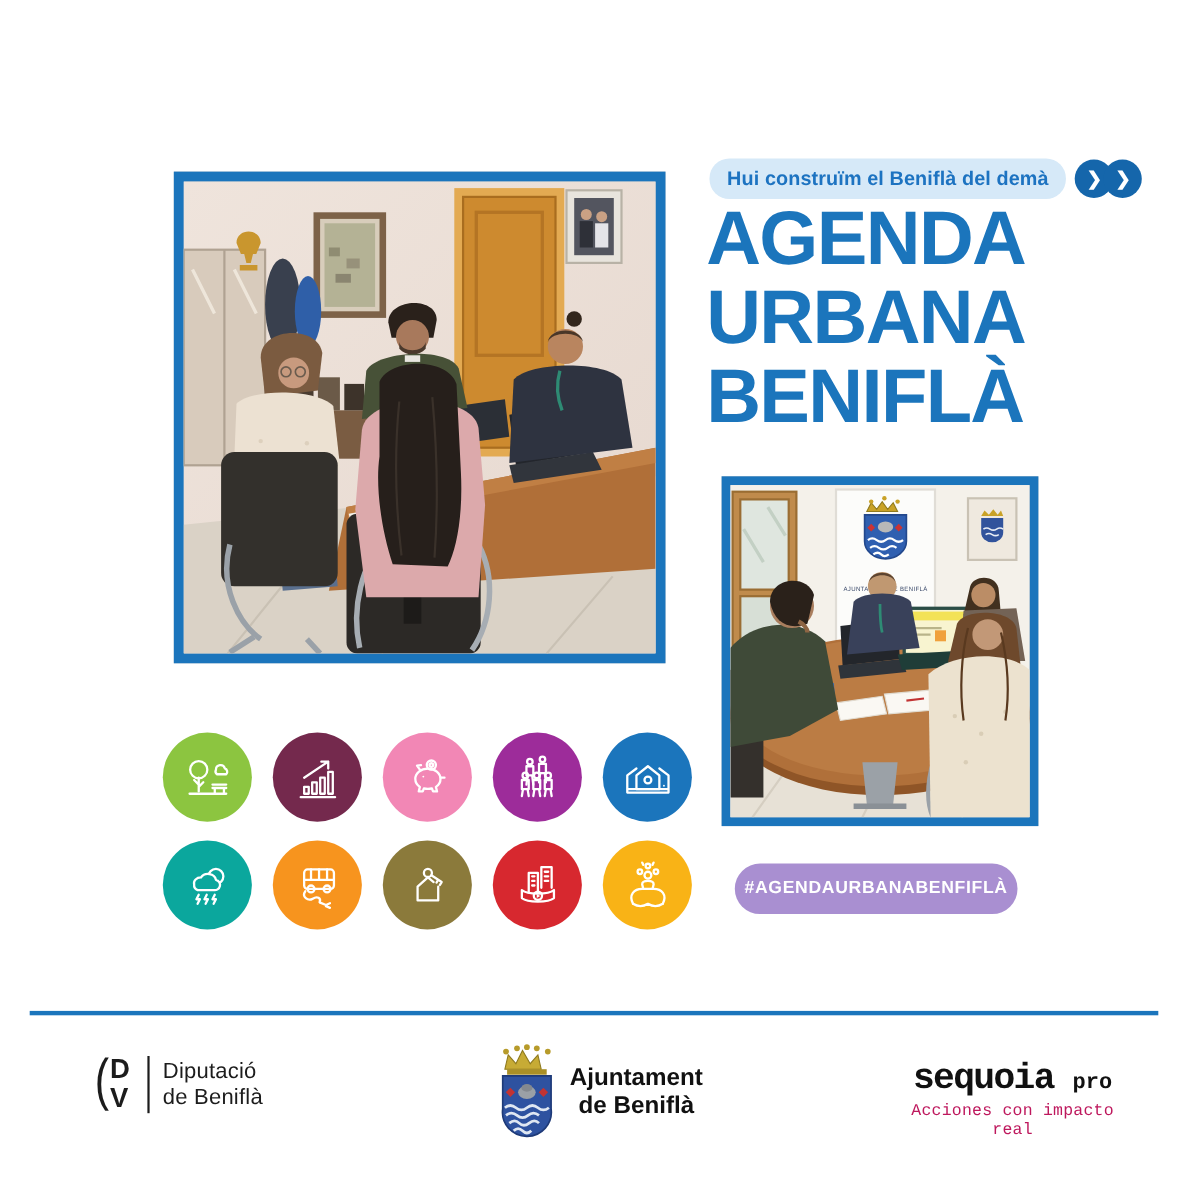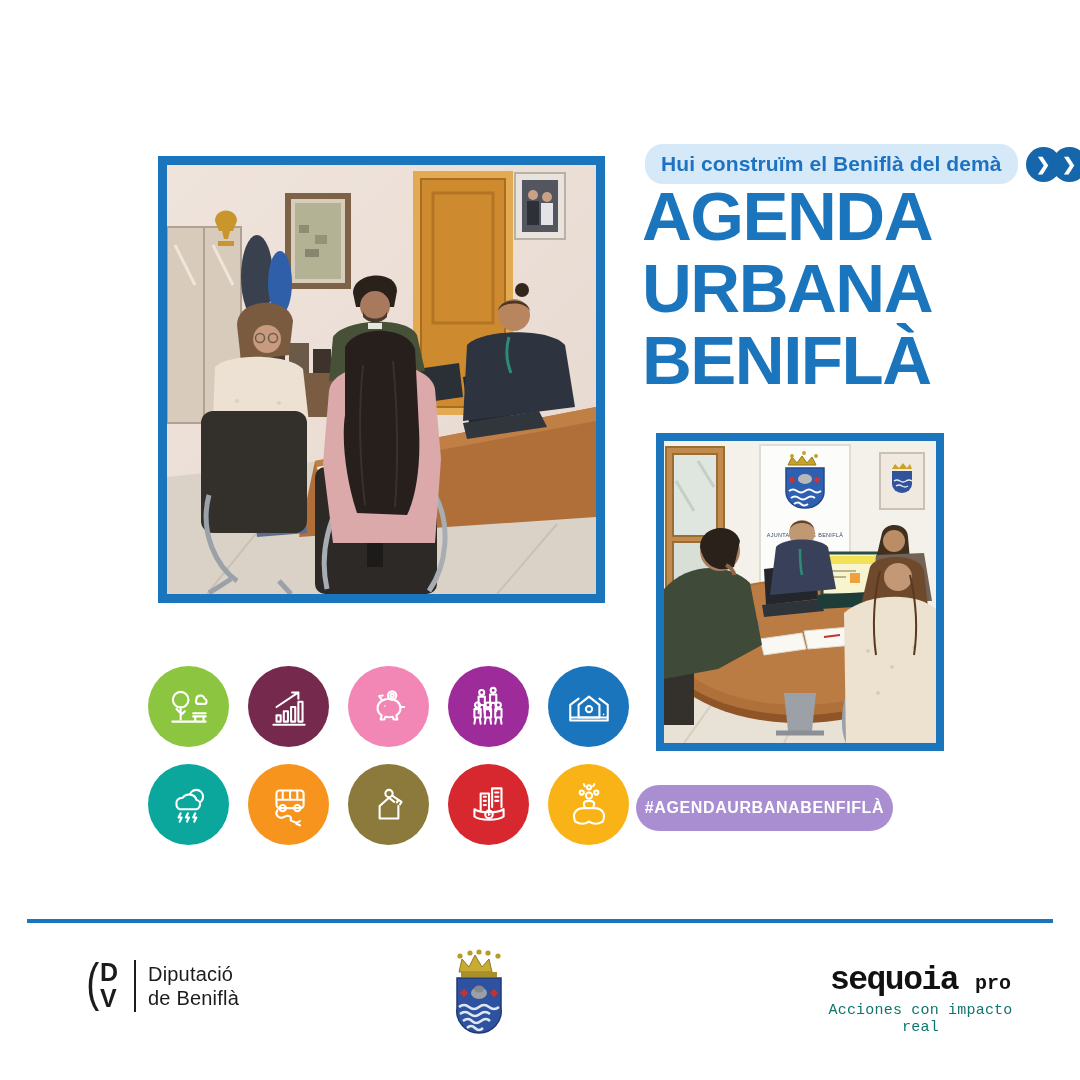--- a/index.html
+++ b/index.html
@@ -10,21 +10,21 @@
   }
   
   .photo{position:absolute;border:9px solid var(--accent-blue);background:#e9ded5;}
   .photo svg{display:block;}
   #photo1{left:158px;top:156px;width:447px;height:447px;}
   #photo2{left:656px;top:433px;width:288px;height:318px;border-width:8px;}
   
   .tag-row{position:absolute;left:645px;top:144px;display:flex;align-items:center;}
   .tag-pill{
     background:var(--pill-bg);color:var(--pill-text);
-    font-size:21px;font-weight:600;letter-spacing:.1px;
+    font-size:18px;font-weight:600;letter-spacing:.1px;
     padding:8px 16px;border-radius:18px;white-space:nowrap;
   }
   .arrows{display:flex;margin-left:8px;}
   .arrow-circle{
     width:35px;height:35px;border-radius:50%;background:var(--arrow-blue);
     color:#fff;display:flex;align-items:center;justify-content:center;
     font-size:17px;font-weight:bold;
   }
   .arrow-circle+.arrow-circle{margin-left:-9px;}
   .main-title{
@@ -36,41 +36,41 @@
   .icons{position:absolute;left:148px;top:666px;display:flex;flex-direction:column;gap:17px;}
   .icon-row{display:flex;gap:19px;}
   .icon-circle{
     width:81px;height:81px;border-radius:50%;
     display:flex;align-items:center;justify-content:center;
   }
   .icon-circle svg{width:50px;height:50px;stroke:#fff;fill:none;
     stroke-width:2;stroke-linecap:round;stroke-linejoin:round;}
   
   .hashtag{
-    position:absolute;left:636px;top:785px;width:257px;height:46px;border-radius:23px;
+    position:absolute;left:668px;top:785px;width:257px;height:46px;border-radius:23px;
     background:var(--hashtag-bg);color:#fff;font-weight:bold;font-size:16px;
     letter-spacing:.6px;display:flex;align-items:center;justify-content:center;white-space:nowrap;
   }
   
   .divider{position:absolute;left:27px;top:919px;width:1026px;height:4px;background:var(--accent-blue);}
   .footer{position:absolute;left:0;top:930px;width:1080px;height:130px;}
   .dipva{position:absolute;left:84px;top:28px;display:flex;align-items:center;color:#1c1c1c;}
   .dipva-mark{position:relative;width:46px;height:56px;}
   .dipva-paren{position:absolute;left:0;top:-6px;font-size:52px;font-weight:400;transform:scaleX(.75);color:#1c1c1c;}
   .dipva-d{position:absolute;left:16px;top:0;font-size:25px;font-weight:bold;}
   .dipva-v{position:absolute;left:16px;top:26px;font-size:25px;font-weight:bold;}
   .dipva-rule{width:2px;height:52px;background:#1c1c1c;margin:0 12px 0 4px;}
   .dipva-text{font-size:20px;line-height:24px;letter-spacing:.2px;}
   .ajuntament{position:absolute;left:452px;top:18px;display:flex;align-items:center;}
   .aj-text{margin-left:12px;text-align:center;font-size:22px;font-weight:bold;line-height:26px;color:#111;}
   .sequoia{position:absolute;left:818px;top:32px;width:205px;text-align:center;color:#111;font-family:Liberation Mono, monospace;}
   .seq-word-row{display:flex;align-items:baseline;justify-content:center;}
   .seq-word{font-size:33px;font-weight:bold;letter-spacing:-1.5px;}
   .seq-pro{font-size:20px;font-weight:bold;margin-left:17px;}
-  .seq-tagline{font-size:15px;color:#0f766e;margin-top:3px;letter-spacing:.2px;}
+  .seq-tagline{font-size:15px;color:#be185d;margin-top:3px;letter-spacing:.2px;}
 </style>
 </head>
 <body>
 
 <div class="canvas">
 
   <div class="photo" id="photo1">
     <svg viewBox="0 0 429 429" width="429" height="429">
       <defs>
         <linearGradient id="wall1" x1="0" y1="0" x2="1" y2="1">
@@ -379,20 +379,24 @@
           <circle cx="46" cy="8" r="2.6" fill="#b79b2a"></circle>
         <path d="M7 24l3-13 7 8 6-12 7 12 7-8 3 13z" fill="#c7ab35" stroke="#8f7a1e" stroke-width="1"></path>
         <rect x="9" y="24" width="36" height="5" fill="#a98f27"></rect>
         <path d="M5 30h44v30a22 22 0 01-22 25A22 22 0 015 60z" fill="#2e52a0" stroke="#1e3a78" stroke-width="1.5"></path>
         <ellipse cx="27" cy="45" rx="8" ry="6" fill="#9aa0a6"></ellipse>
         <ellipse cx="27" cy="41" rx="5" ry="3.5" fill="#84898f"></ellipse>
         <rect x="9" y="42" width="6" height="6" transform="rotate(45 12 45)" fill="#c23333"></rect>
         <rect x="39" y="42" width="6" height="6" transform="rotate(45 42 45)" fill="#c23333"></rect>
         <path d="M7 59q5-4 10 0t10 0 10 0 10 0M8 66q5-4 10 0t10 0 10 0M11 73q5-4 9 0t9 0 9 0M15 80q4-4 8 0t8 0" stroke="#dfe7f2" stroke-width="2.5" fill="none"></path>
       </svg>
+      <div class="aj-text">
+        <div>Ajuntament</div>
+        <div>de Beniflà</div>
+      </div>
     </div>
 
     <div class="sequoia">
       <div class="seq-word-row">
         <span class="seq-word">sequoia</span>
         <span class="seq-pro">pro</span>
       </div>
       <div class="seq-tagline">Acciones con impacto real</div>
     </div>
 

